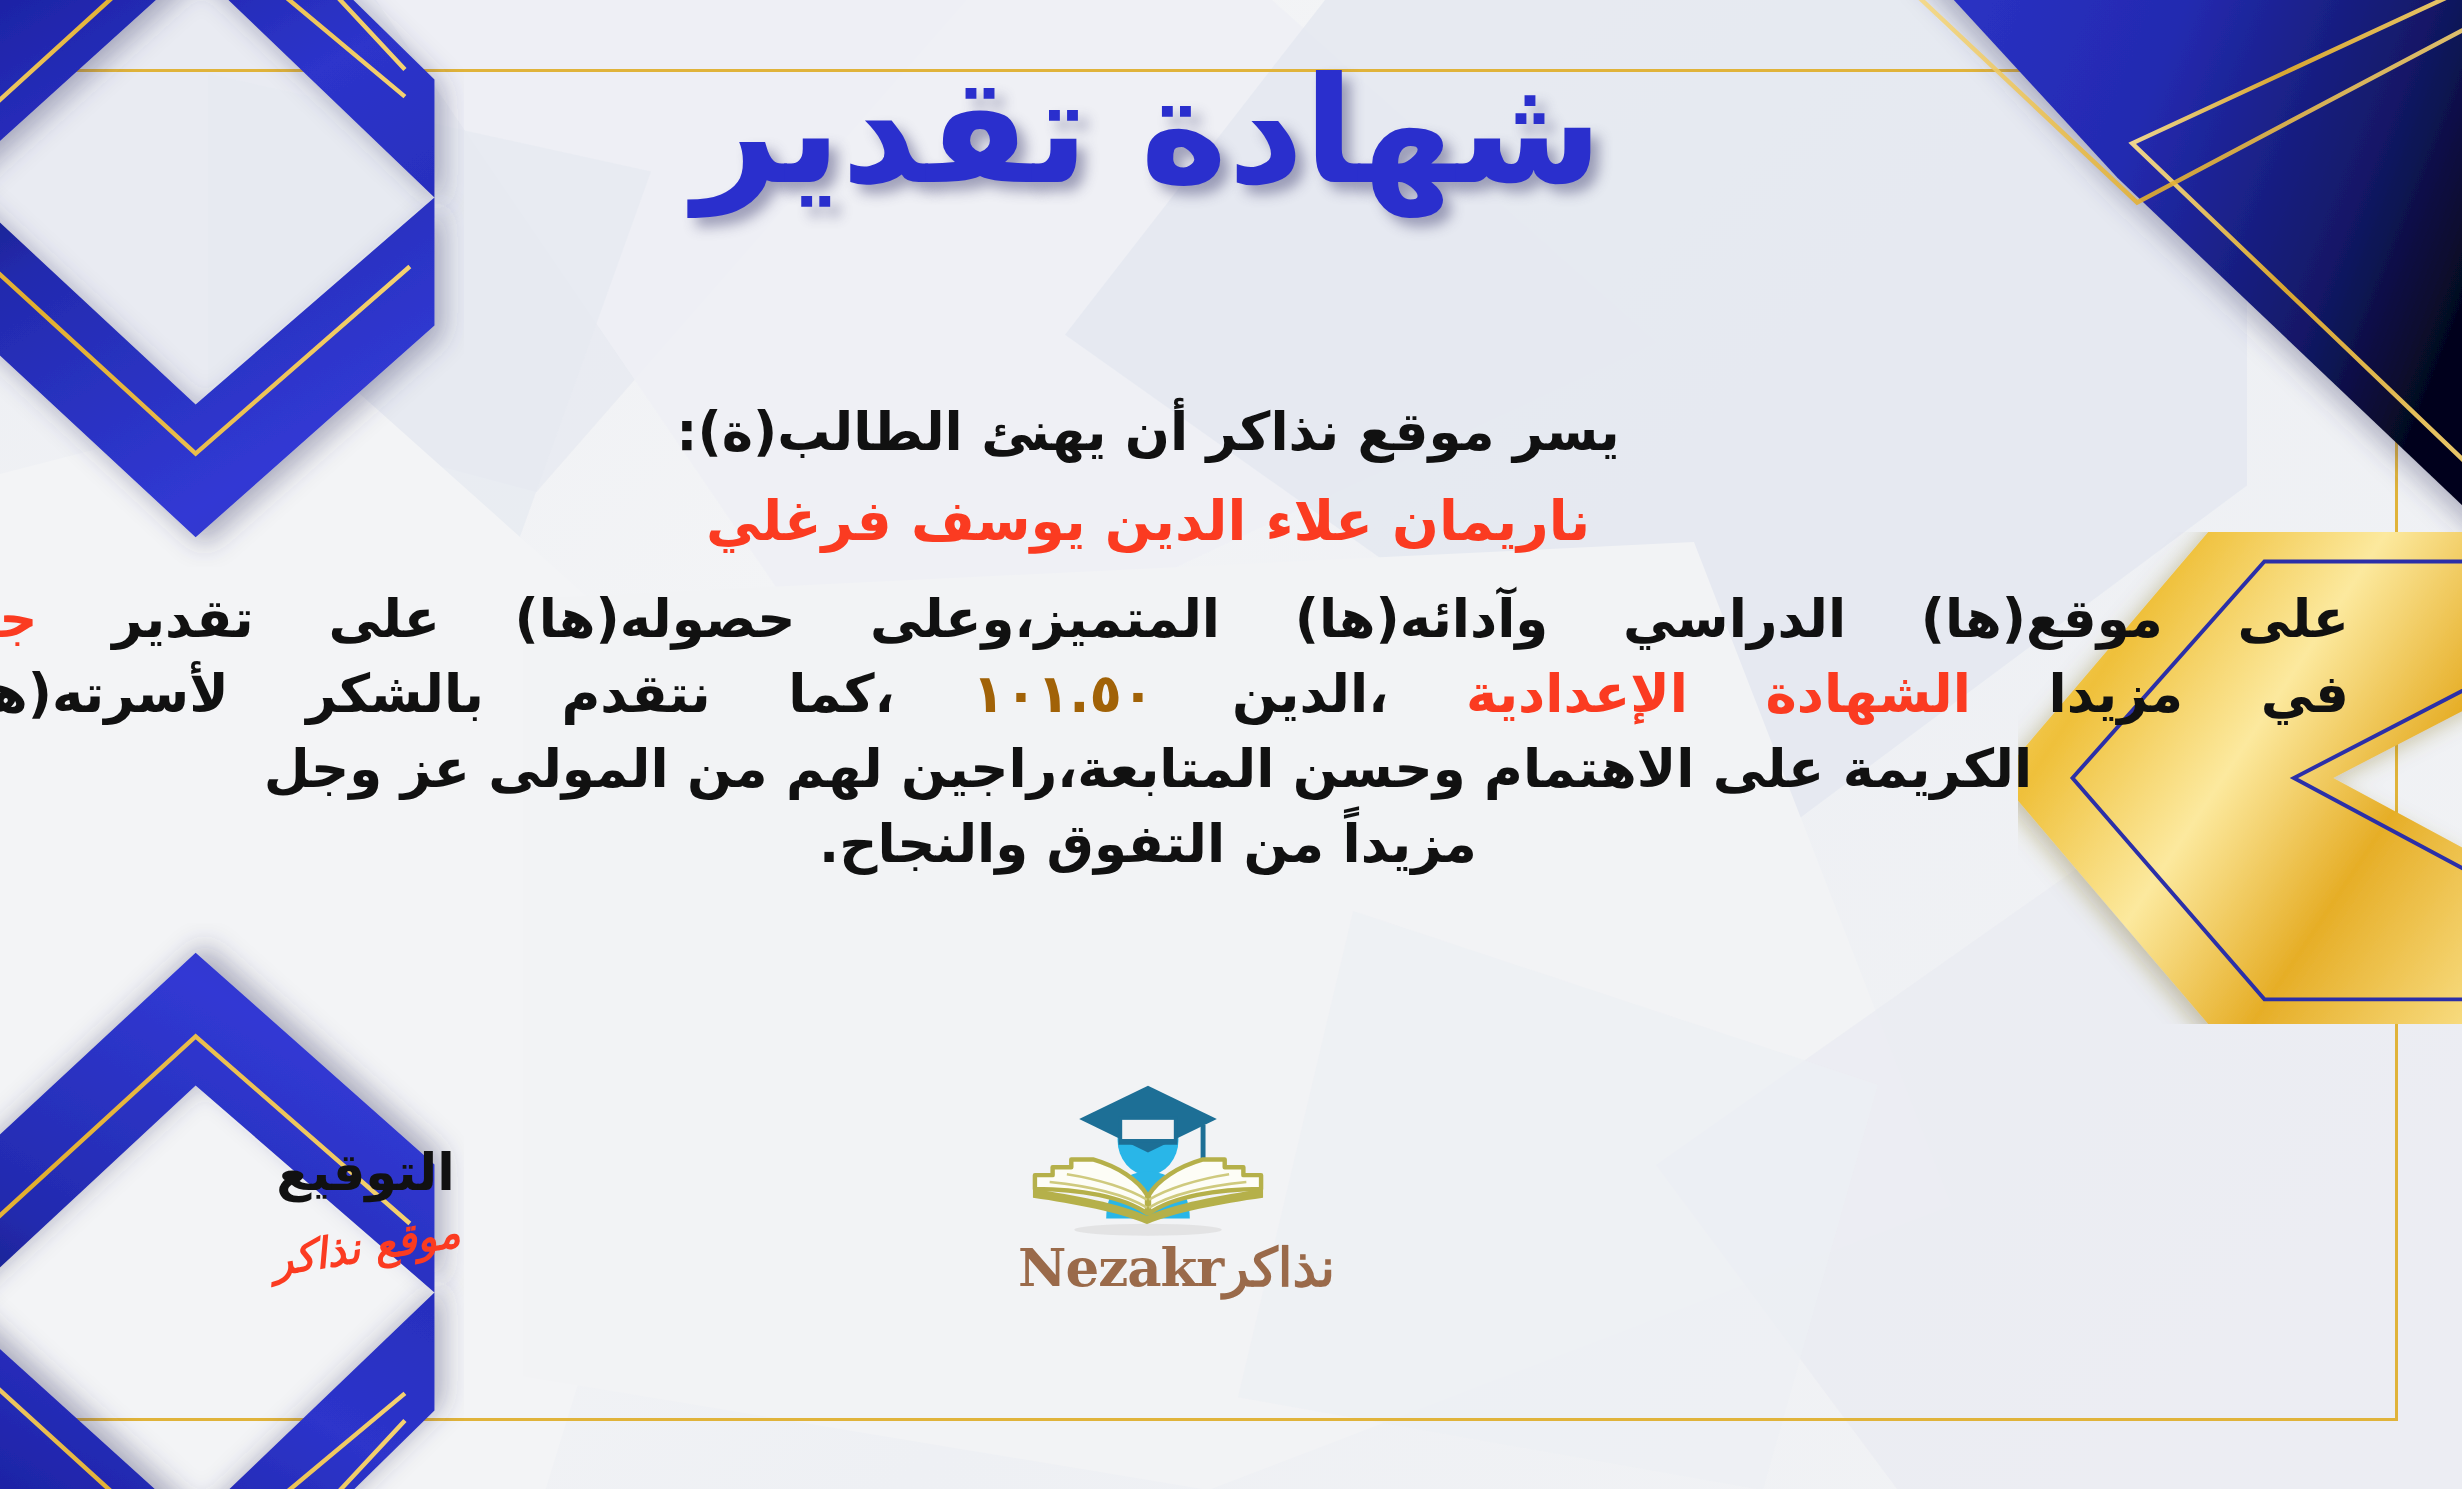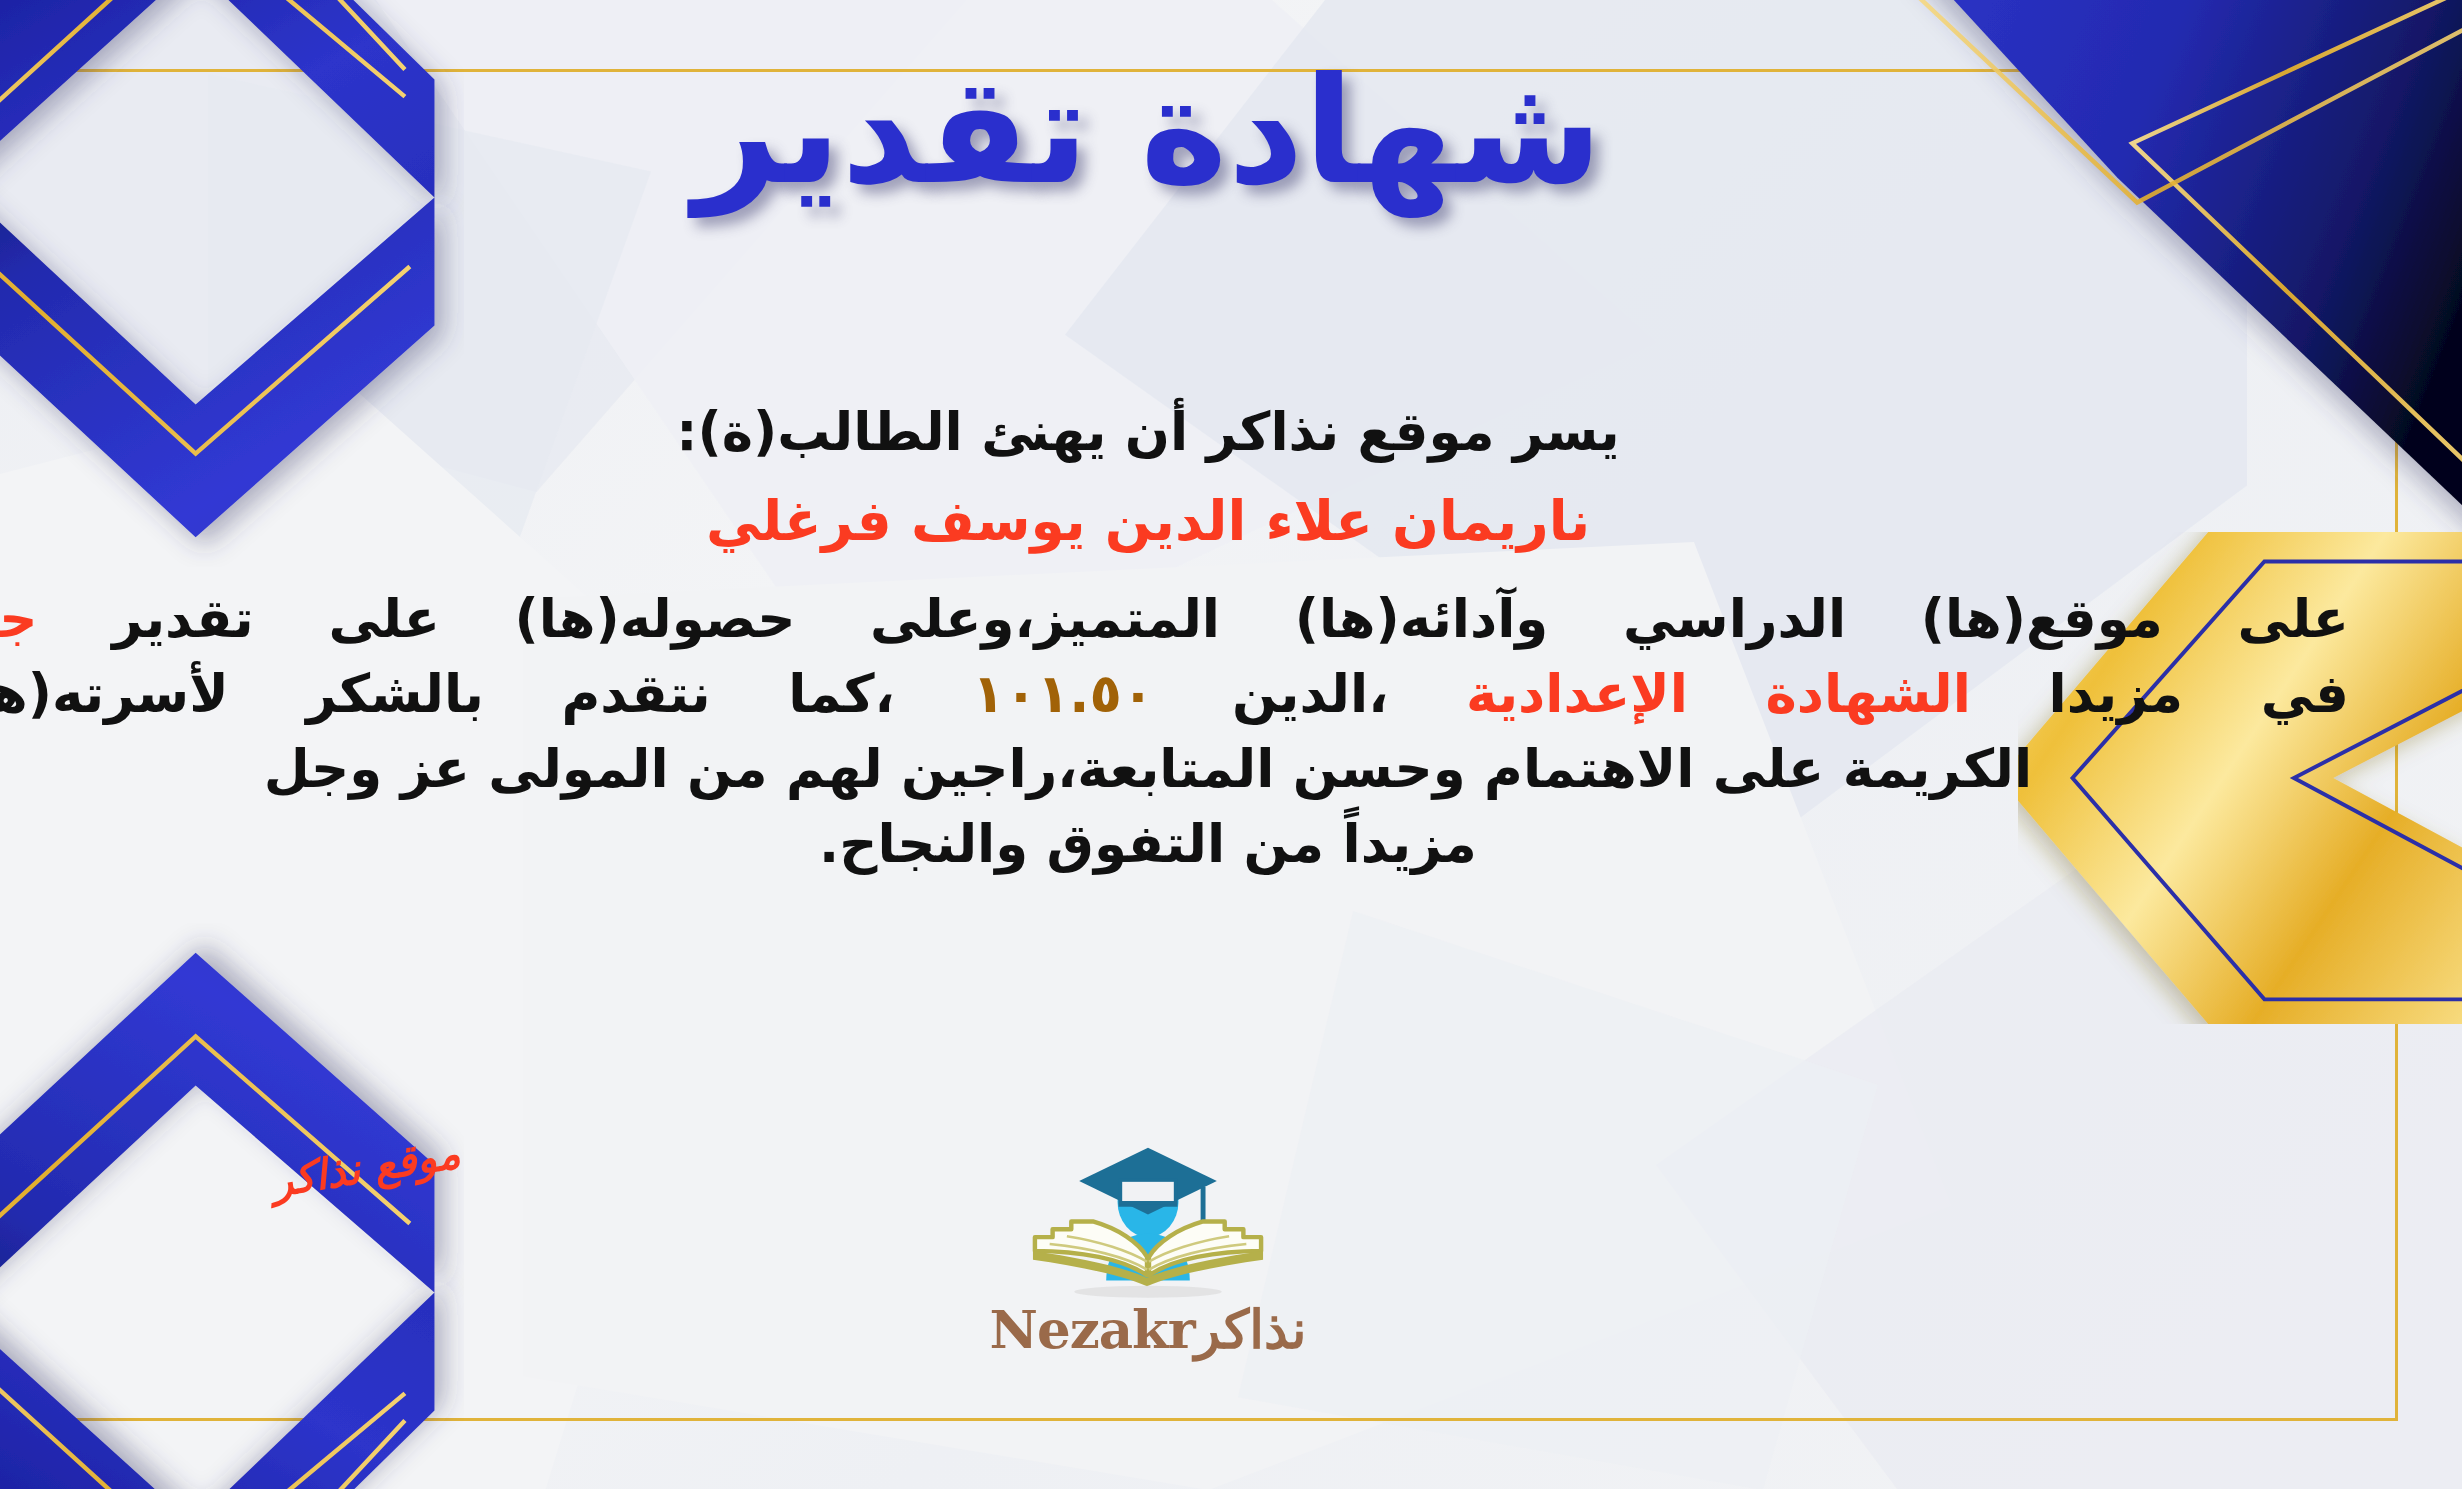--- a/index.html
+++ b/index.html
@@ -167,23 +167,23 @@
     transform: rotate(-9deg);
     display: inline-block;
     letter-spacing: 2px;
   }
 
   
   .logo-block {
     position: absolute;
     left: 50%;
     transform: translateX(-50%);
-    top: 1128px;
+    top: 1066px;
     width: 374px;
-    text-align: center;
+    text-align: right;
   }
   .logo-svg { display: block; margin: 0 auto; }
   .logo-text {
     margin-top: -6.9px;
     font-size: 53px;
     font-weight: 800;
     color: #9a6a4a;
     letter-spacing: -1px;
     direction: rtl;
     font-family: "DejaVu Serif", "Liberation Serif", serif;
@@ -312,20 +312,21 @@
         <span class="num">١٠١.٥٠</span>
         <span>،كما نتقدم بالشكر لأسرته(ها)</span>
       </div>
 
       <div class="line">الكريمة على الاهتمام وحسن المتابعة،راجين لهم من المولى عز وجل</div>
 
       <div class="line">مزيداً من التفوق والنجاح.</div>
     </div>
 
     <div class="sign-block">
+      <div class="sign-label">التوقيع</div>
       <div class="sign-mark">موقع نذاكر</div>
     </div>
 
     <div class="logo-block">
       <svg class="logo-svg" viewBox="0 0 520 360" width="256" height="177">
 
         <ellipse cx="260" cy="150" rx="62" ry="72" fill="#29b6e8"></ellipse>
         <path d="M 200 120 L 320 120 L 320 160 L 200 160 Z" fill="#1d6f96"></path>
         <polygon points="260,40 400,108 260,176 120,108" fill="#1d6f96"></polygon>
         <rect x="204" y="106" width="112" height="46" fill="#f1f2f4" stroke="#1d6f96" stroke-width="7"></rect>

